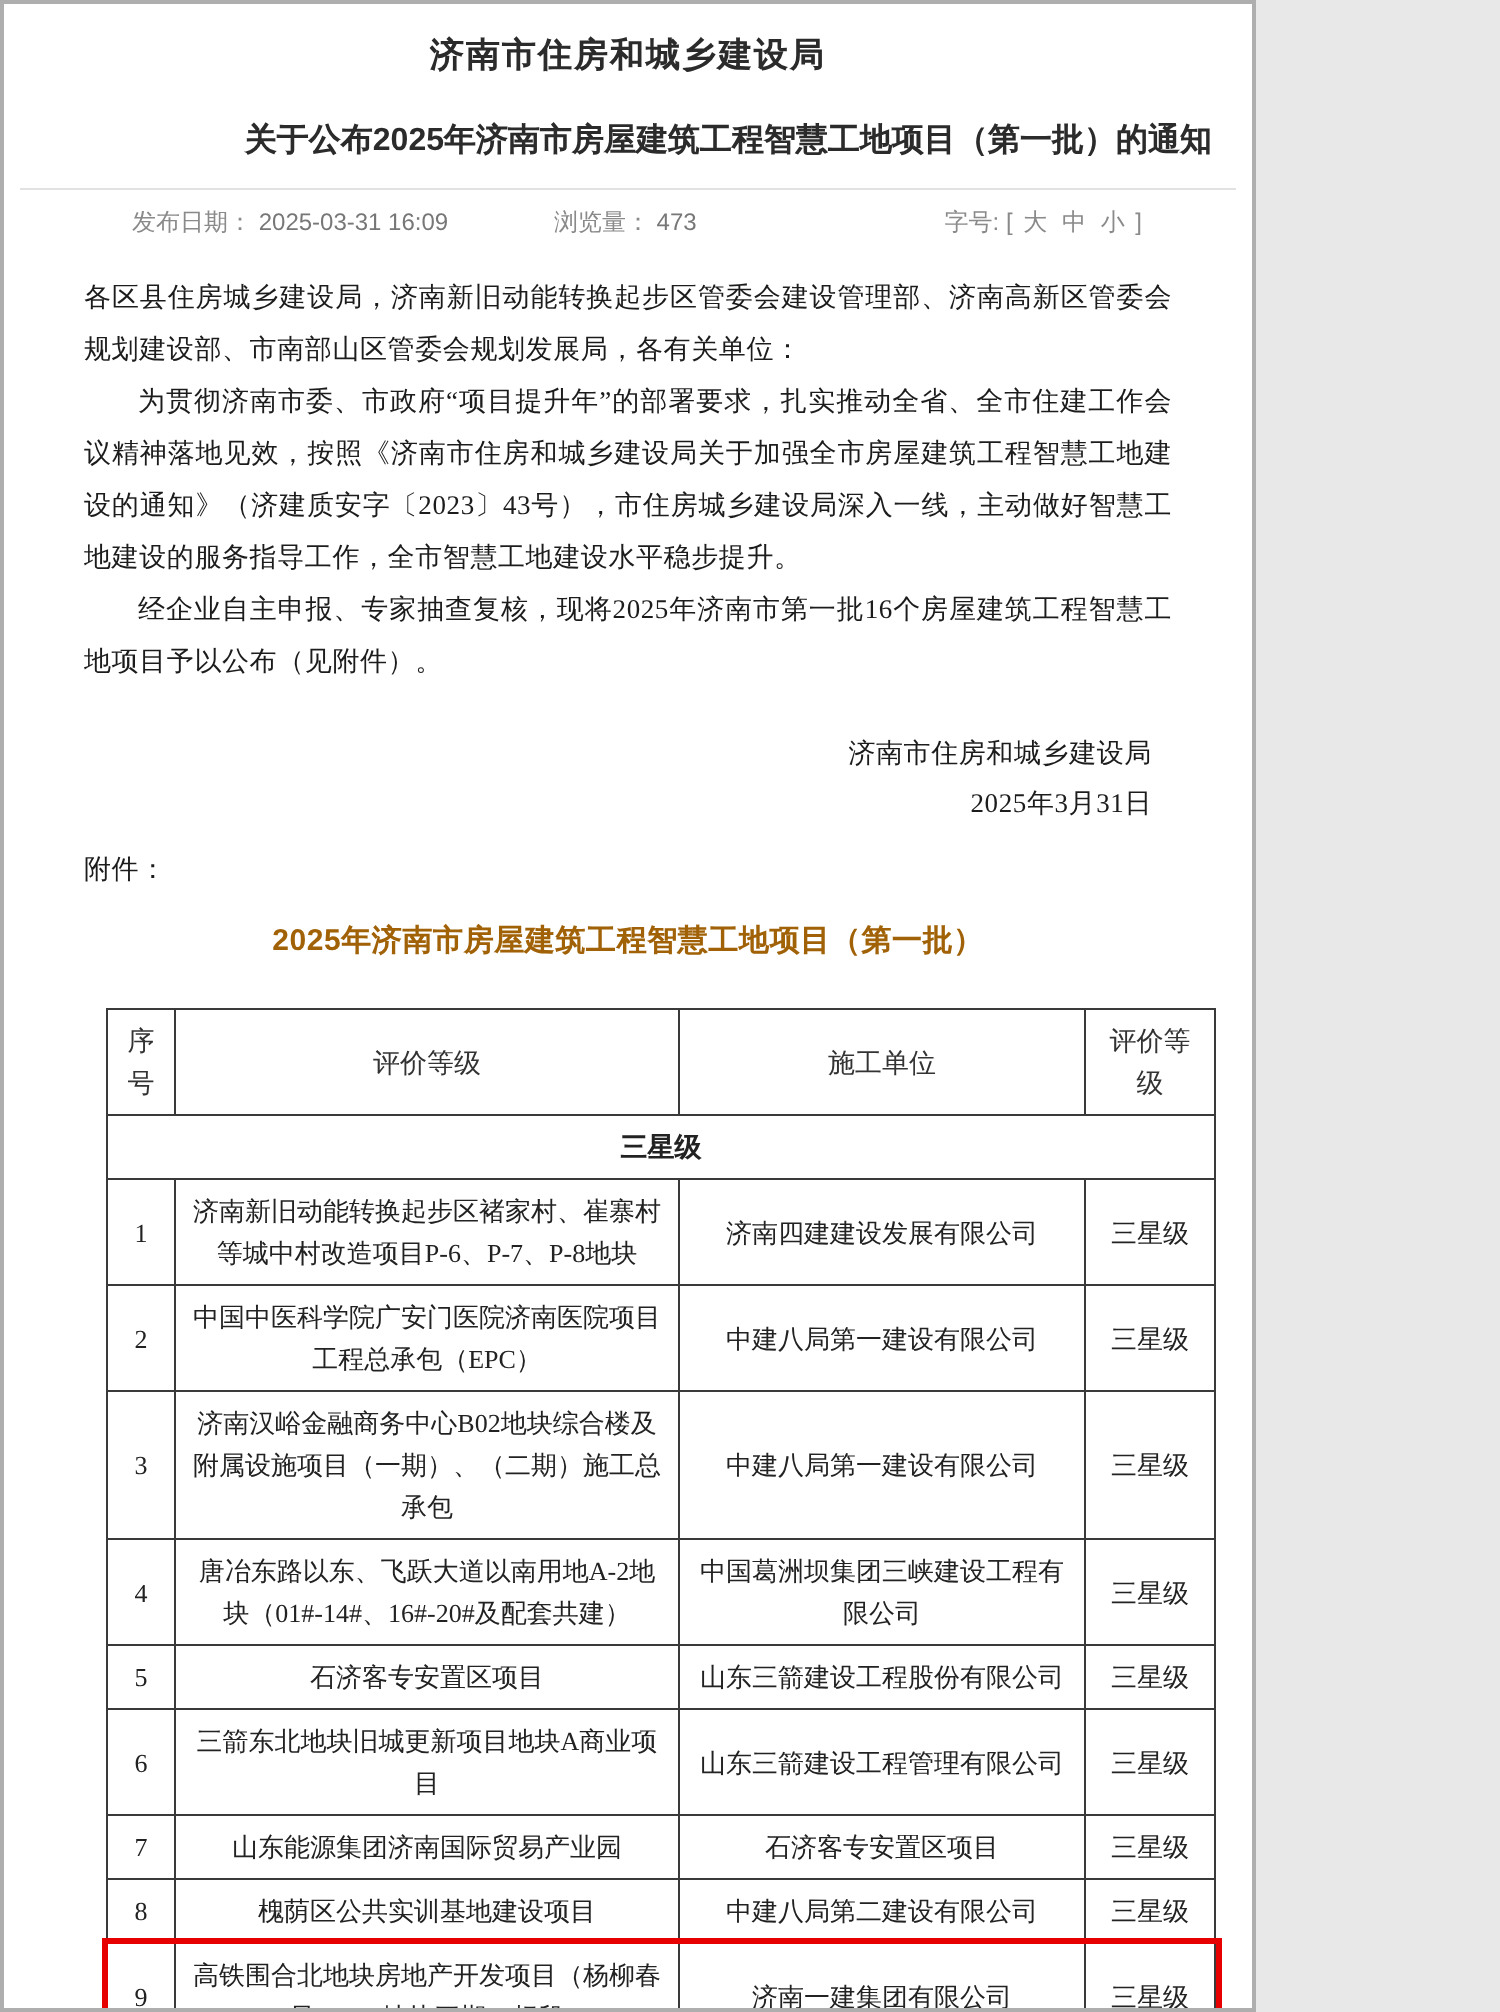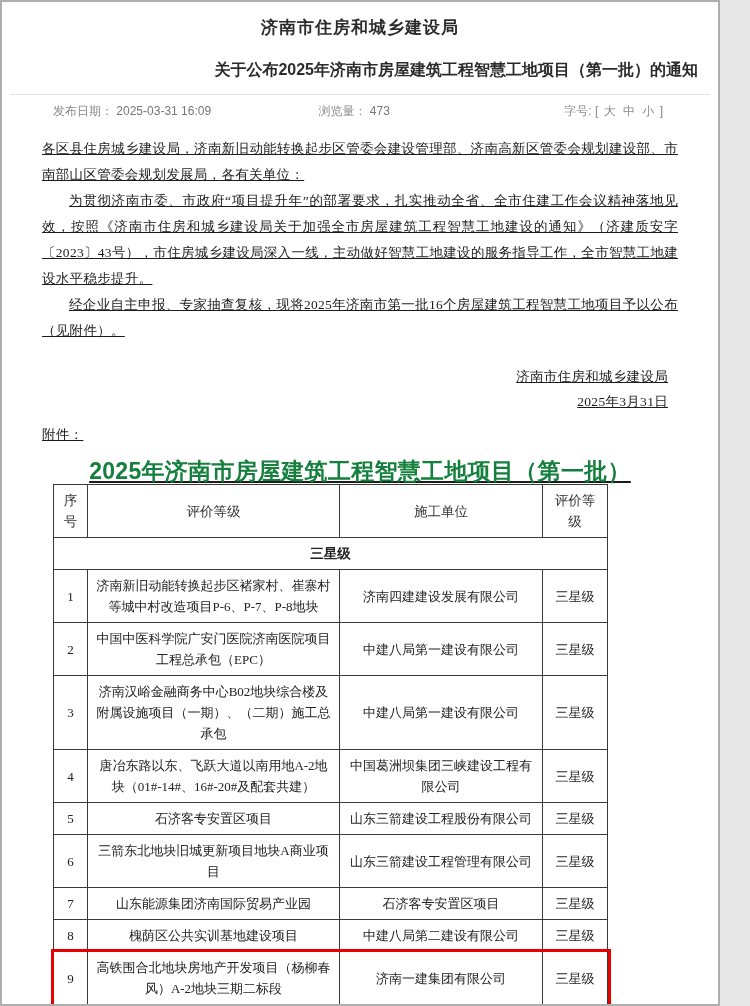--- a/index.html
+++ b/index.html
@@ -1,50 +1,50 @@
 <!DOCTYPE html>
 <html><head>
 <meta charset="utf-8">
 <style>
   html,body{margin:0;padding:0;background:#e8e8e8;}
   .screen{
-    position:relative;width:720px;height:1006px;box-sizing:border-box;
+    position:relative;width:628px;height:1006px;box-sizing:border-box;
     background:#ffffff;border:2px solid #aeaeae;overflow:hidden;
     font-family:"Liberation Serif","DejaVu Serif",serif;color:#1c1c1c;
   }
   
   .org-title{
     margin:14px 0 0;text-align:center;font-family:"Liberation Sans","DejaVu Sans",sans-serif;
     font-size:17px;font-weight:bold;color:#2b2b2b;letter-spacing:1px;
   }
   .notice-title{
     margin:21px 20px 0;text-align:right;font-family:"Liberation Sans","DejaVu Sans",sans-serif;
     font-size:16px;font-weight:bold;color:#2b2b2b;
   }
   .meta-divider{height:1px;background:#e2e2e2;margin:13px 8px 0;}
   .meta-row{
-    display:flex;align-items:flex-end;padding:8px 55px 0 51px;
+    display:flex;align-items:flex-end;padding:8px 55px 0 64px;
     font-family:"Liberation Sans","DejaVu Sans",sans-serif;font-size:12px;color:#8a8a8a;
   }
   .meta-item{white-space:nowrap;}
   .meta-left{flex:1.35;}
   .meta-mid{flex:1.25;}
   .meta-right{text-align:right;}
   .meta-val{color:#777;}
   .fs-opt{color:#8a8a8a;cursor:pointer;padding:0 2px;}
   
-  .doc-body{margin:16px 40px 0;font-size:13.5px;line-height:26px;letter-spacing:0.3px;text-align:justify;text-decoration:underline;}
+  .doc-body{margin:16px 40px 0;font-size:13.5px;line-height:26px;letter-spacing:0.3px;text-align:justify;}
   .doc-body p{margin:0;text-indent:2em;}
   .doc-body p.no-indent{text-indent:0;}
   .attachment-ref{margin-top:16px !important;}
   .signature{margin-top:20px;text-align:right;line-height:25px;padding-right:10px;}
   .attach-label{margin-top:8px !important;}
   .table-title{
-    margin:10px 0 0;text-align:center;font-family:"Liberation Sans","DejaVu Sans",sans-serif;
-    font-size:23px;font-weight:bold;color:#15803d;
+    margin:10px 0 20px;text-align:center;font-family:"Liberation Sans","DejaVu Sans",sans-serif;
+    font-size:15px;font-weight:bold;color:#a16207;
   }
   
   table.projects{
     border-collapse:collapse;table-layout:fixed;margin-left:51px;width:554px;
     font-size:13px;color:#222;
   }
   table.projects th,table.projects td{
     border:1px solid #3a3a3a;text-align:center;vertical-align:middle;
     padding:5px 6px;line-height:21px;font-weight:normal;word-break:break-all;
   }

